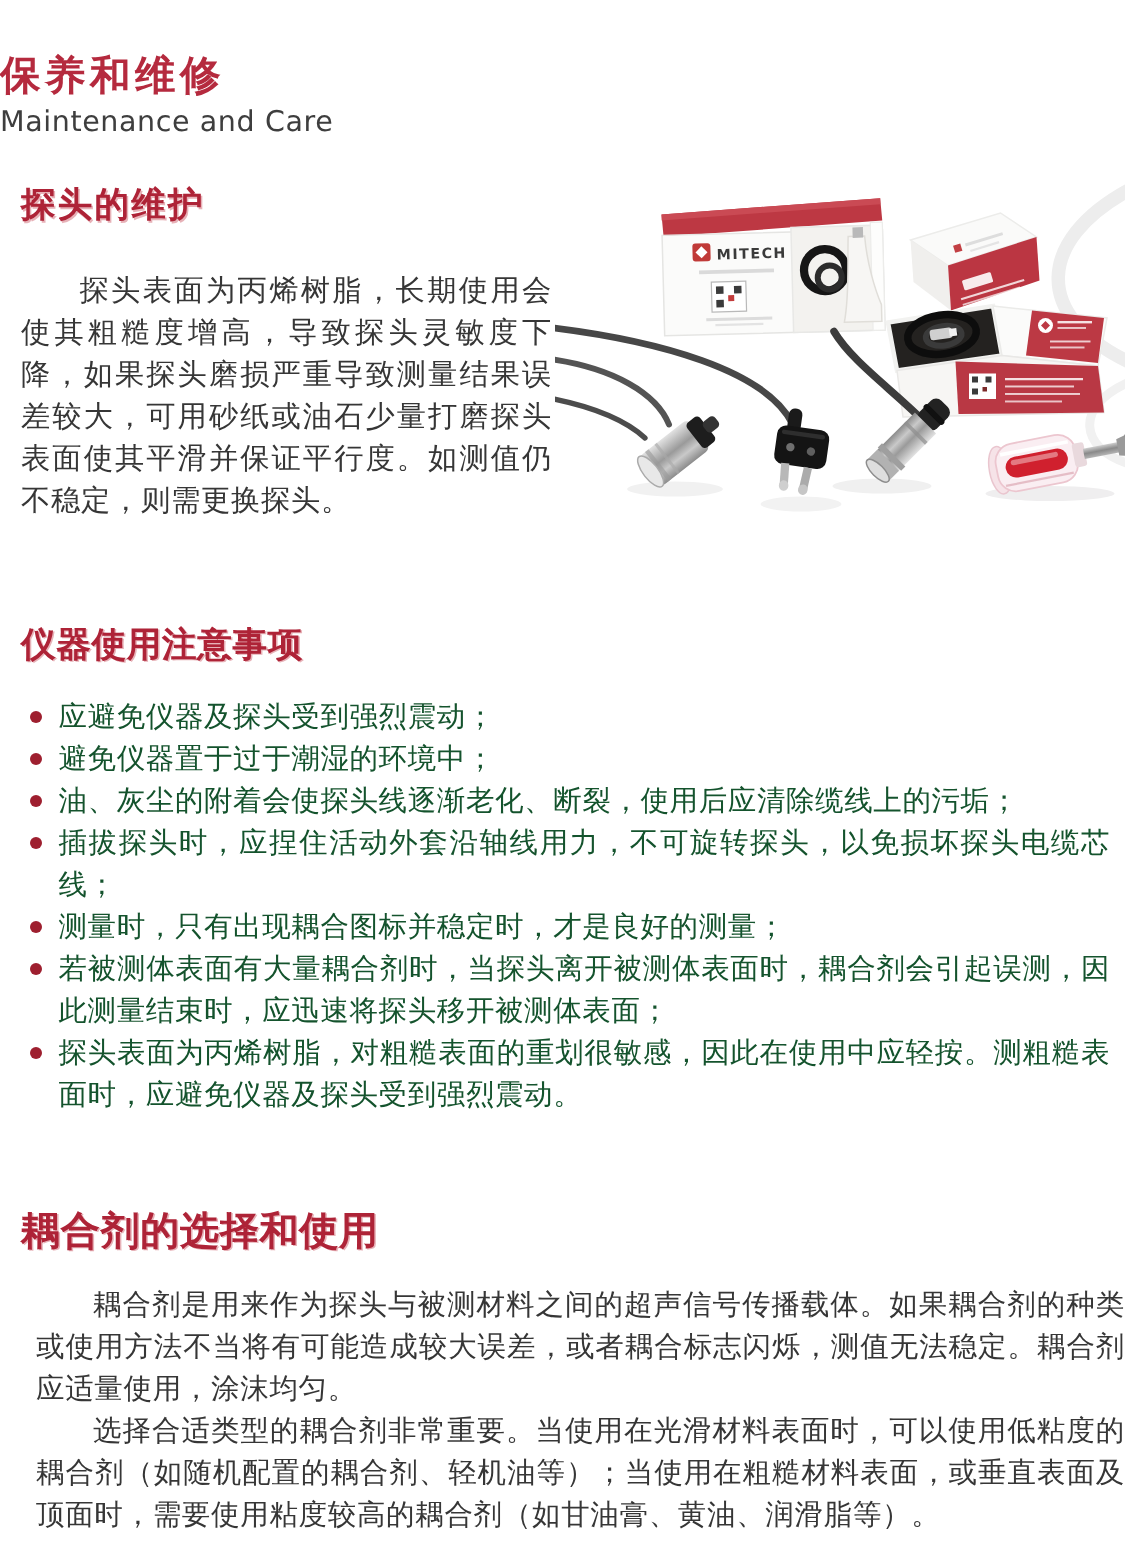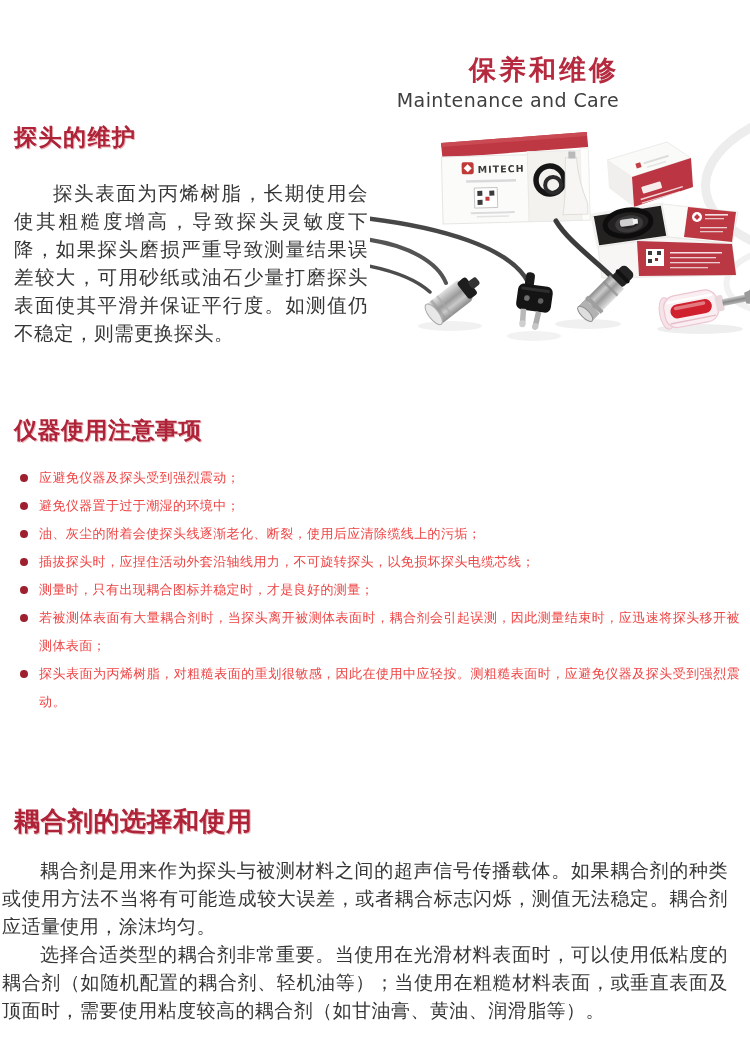--- a/index.html
+++ b/index.html
@@ -2,21 +2,21 @@
 <html><head>
 <meta charset="utf-8">
 <style>
   html,body { margin:0; padding:0; background:#ffffff; }
   .page {
     position:relative; width:750px; height:1040px; background:#ffffff;
     font-family:"DejaVu Sans","Liberation Sans",sans-serif;
     overflow:hidden;
   }
   
-  .header { position:absolute; top:55px; left:0; width:619px; text-align:right; }
+  .header { position:absolute; top:36px; left:0; width:619px; text-align:left; }
   .page-title {
     font-size:27px; font-weight:700; color:#b52a3e; letter-spacing:3px; line-height:30px;
   }
   .page-subtitle {
     font-size:19px; color:#3e3e3e; margin-top:4px; letter-spacing:0.4px;
   }
   
   .section-heading {
     position:absolute; left:14px; font-weight:700; color:#ae2337;
     text-shadow:1px 1px 0 rgba(223,152,160,0.75);
@@ -31,28 +31,28 @@
     font-size:19.5px; line-height:28px; color:#363636;
     text-align:justify; text-indent:2em; letter-spacing:0.5px;
   }
   .photo-wrap { position:absolute; top:115px; left:370px; width:380px; height:295px; }
   .bullet-list {
     position:absolute; top:464px; left:14px; width:726px;
     margin:0; padding:0; list-style:none;
   }
   .bullet-list li {
     position:relative; padding-left:25px;
-    font-size:13px; line-height:28px; color:#ef4444;
+    font-size:19px; line-height:28px; color:#14532d;
     text-align:justify; letter-spacing:0.4px;
   }
   .bullet-list li .dot {
     position:absolute; left:6px; top:10px; width:8px; height:8px;
     border-radius:50%; background:#9e1f2f;
   }
-  .couplant-block { position:absolute; top:856px; left:2px; width:726px; }
+  .couplant-block { position:absolute; top:856px; left:24px; width:726px; }
   .couplant-block p {
     margin:0; font-size:19px; line-height:28px; color:#363636;
     text-align:justify; text-indent:2em; letter-spacing:0.45px;
   }
 </style>
 </head>
 <body>
 
 <div class="page">
 

